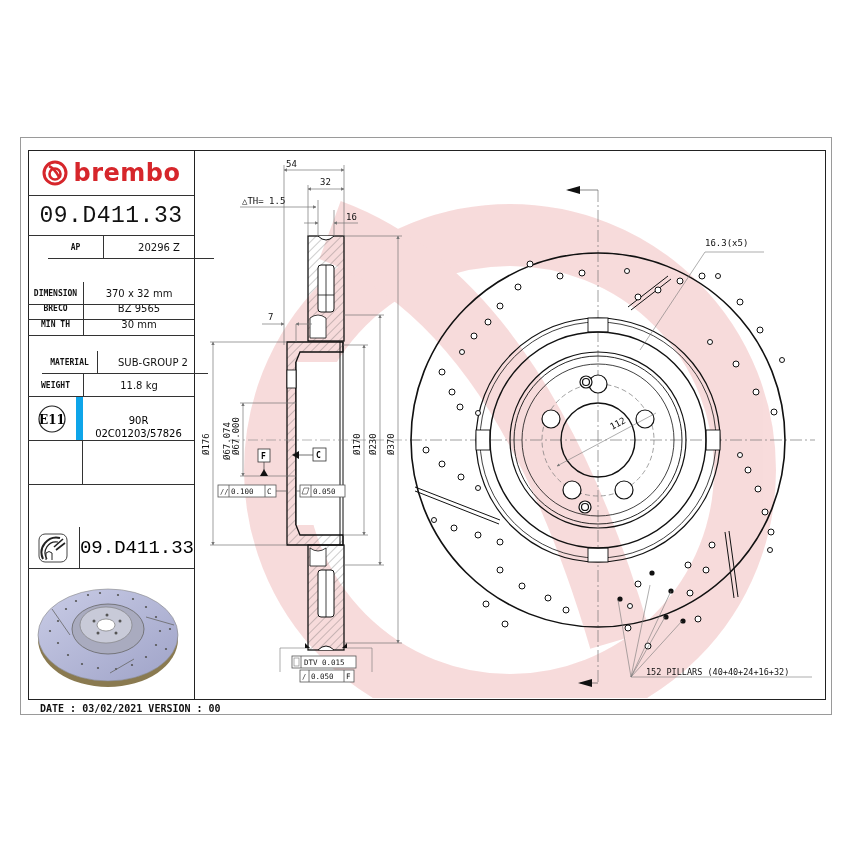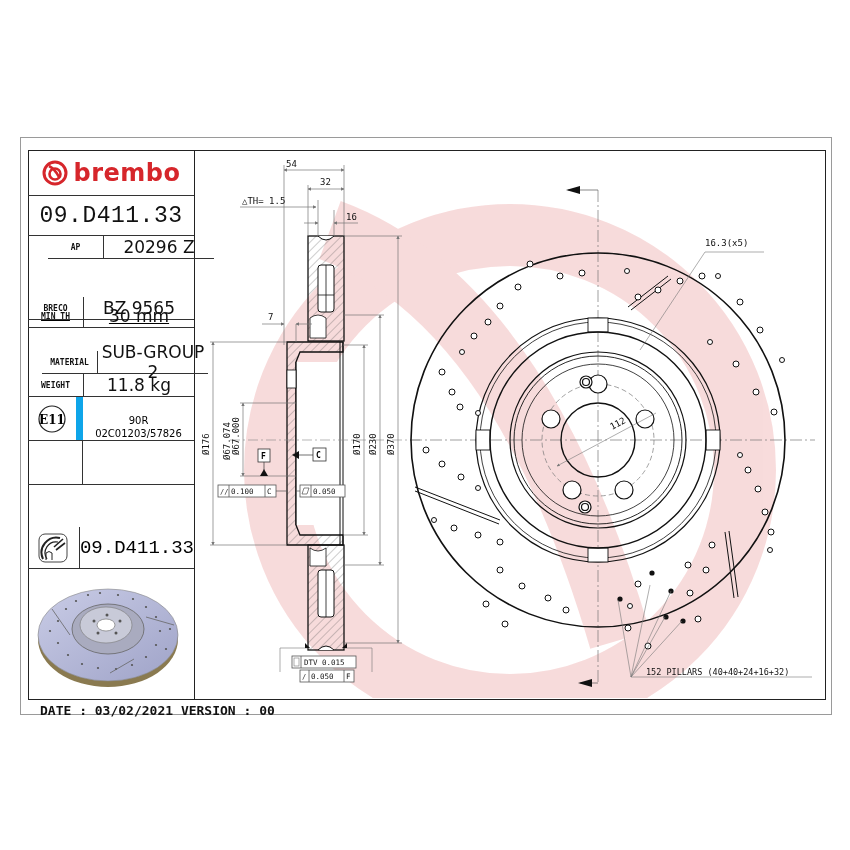--- a/index.html
+++ b/index.html
@@ -6,24 +6,24 @@
   body { width:850px; height:850px; position:relative; overflow:hidden; font-family:"Liberation Sans", sans-serif; }
   .sheet { position:absolute; left:20px; top:137px; width:812px; height:578px; border:1px solid #9a9a9a; box-sizing:border-box; background:#fff; }
   .frame { position:absolute; left:28px; top:150px; width:798px; height:550px; border:1.5px solid #222; box-sizing:border-box; }
   .titleblock { position:absolute; left:28px; top:150px; width:167px; height:550px; border-right:1.5px solid #222; box-sizing:border-box; }
   .tb-row { position:absolute; left:0; width:166px; border-bottom:1px solid #333; box-sizing:border-box; }
   .logo { display:flex; align-items:center; justify-content:center; height:100%; gap:6px; }
   .logo-text { color:#d6262b; font-family:"DejaVu Sans", sans-serif; font-size:24px; font-weight:bold; letter-spacing:0.5px; }
   .code { font-family:"Liberation Mono", monospace; font-size:23px; color:#111; text-align:center; line-height:40px; letter-spacing:0.5px;}
   .spec { display:flex; height:23px; }
   .spec .k { width:55px; border-right:1px solid #333; font-family:"DejaVu Sans Mono", monospace; font-weight:bold; font-size:8px; display:flex; align-items:center; justify-content:center; color:#111; }
-  .spec .v { flex:1; font-family:"DejaVu Sans", sans-serif; font-size:17px; display:flex; align-items:center; justify-content:center; color:#111;text-align:center; }
+  .spec .v { flex:1; font-family:"DejaVu Sans", sans-serif; font-size:10px; display:flex; align-items:center; justify-content:center; color:#111; }
   .cell-split { display:flex; height:100%; }
   .cell-split > div { box-sizing:border-box; }
-  .date { position:absolute; left:40px; top:703px; font-family:"DejaVu Sans Mono", monospace; font-weight:bold; font-size:13px; color:#111; }
+  .date { position:absolute; left:40px; top:703px; font-family:"DejaVu Sans Mono", monospace; font-weight:bold; font-size:10px; color:#111; }
   svg text { font-family:"DejaVu Sans Mono", monospace; }
 </style>
 </head>
 <body>
 
 <div class="sheet"></div>
 <div class="frame"></div>
 
 <div class="titleblock">
   <div class="tb-row" style="top:0;height:46px;">
@@ -41,21 +41,25 @@
   </div>
 
   <div class="tb-row spec" style="top:86px;margin-left:20px;">
     <div class="k">AP</div>
     <div class="v">20296 Z</div>
   </div>
   <div class="tb-row spec" style="top:109px;margin-top:38px;">
     <div class="k">BRECO</div>
     <div class="v">BZ 9565</div>
   </div>
-  <div class="tb-row spec" style="top:155px;text-decoration:underline;">
+  <div class="tb-row spec" style="top:132px;">
+    <div class="k">DIMENSION</div>
+    <div class="v">370 x 32 mm</div>
+  </div>
+  <div class="tb-row spec" style="top:163px;">
     <div class="k">MIN TH</div>
     <div class="v">30 mm</div>
   </div>
   <div class="tb-row spec" style="top:201px;margin-left:14px;">
     <div class="k">MATERIAL</div>
     <div class="v">SUB-GROUP 2</div>
   </div>
   <div class="tb-row spec" style="top:224px;">
     <div class="k">WEIGHT</div>
     <div class="v">11.8 kg</div>

